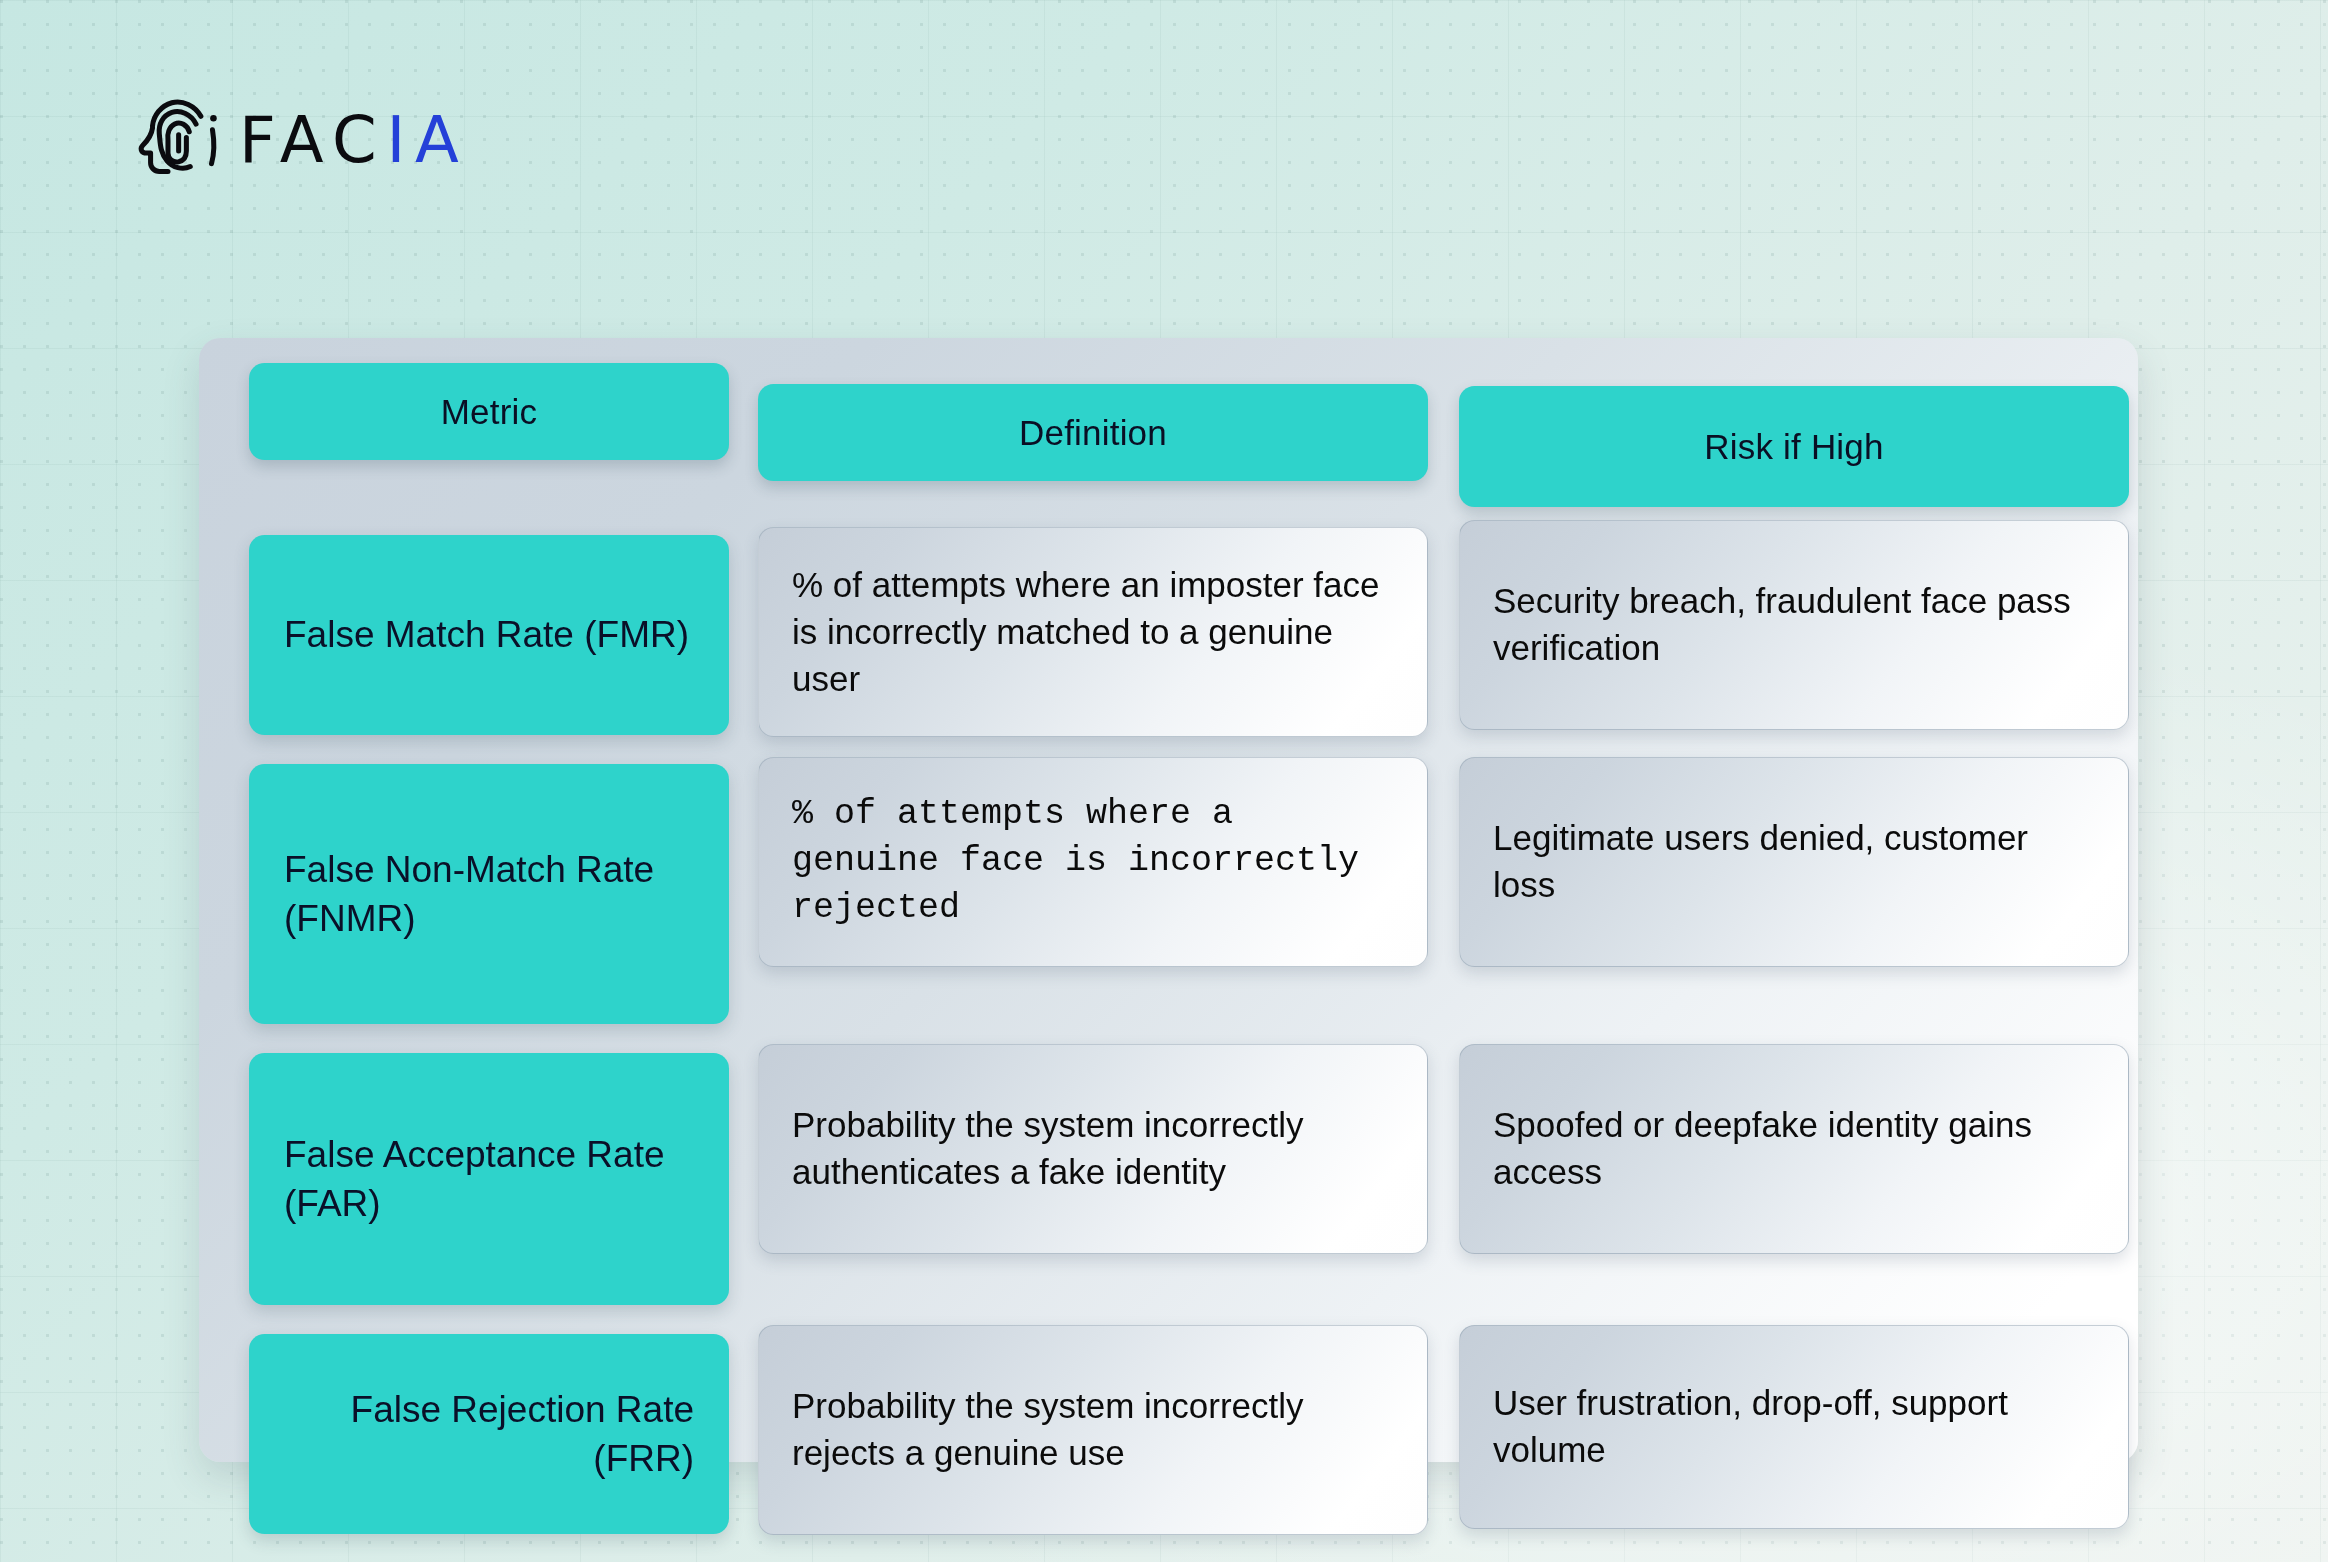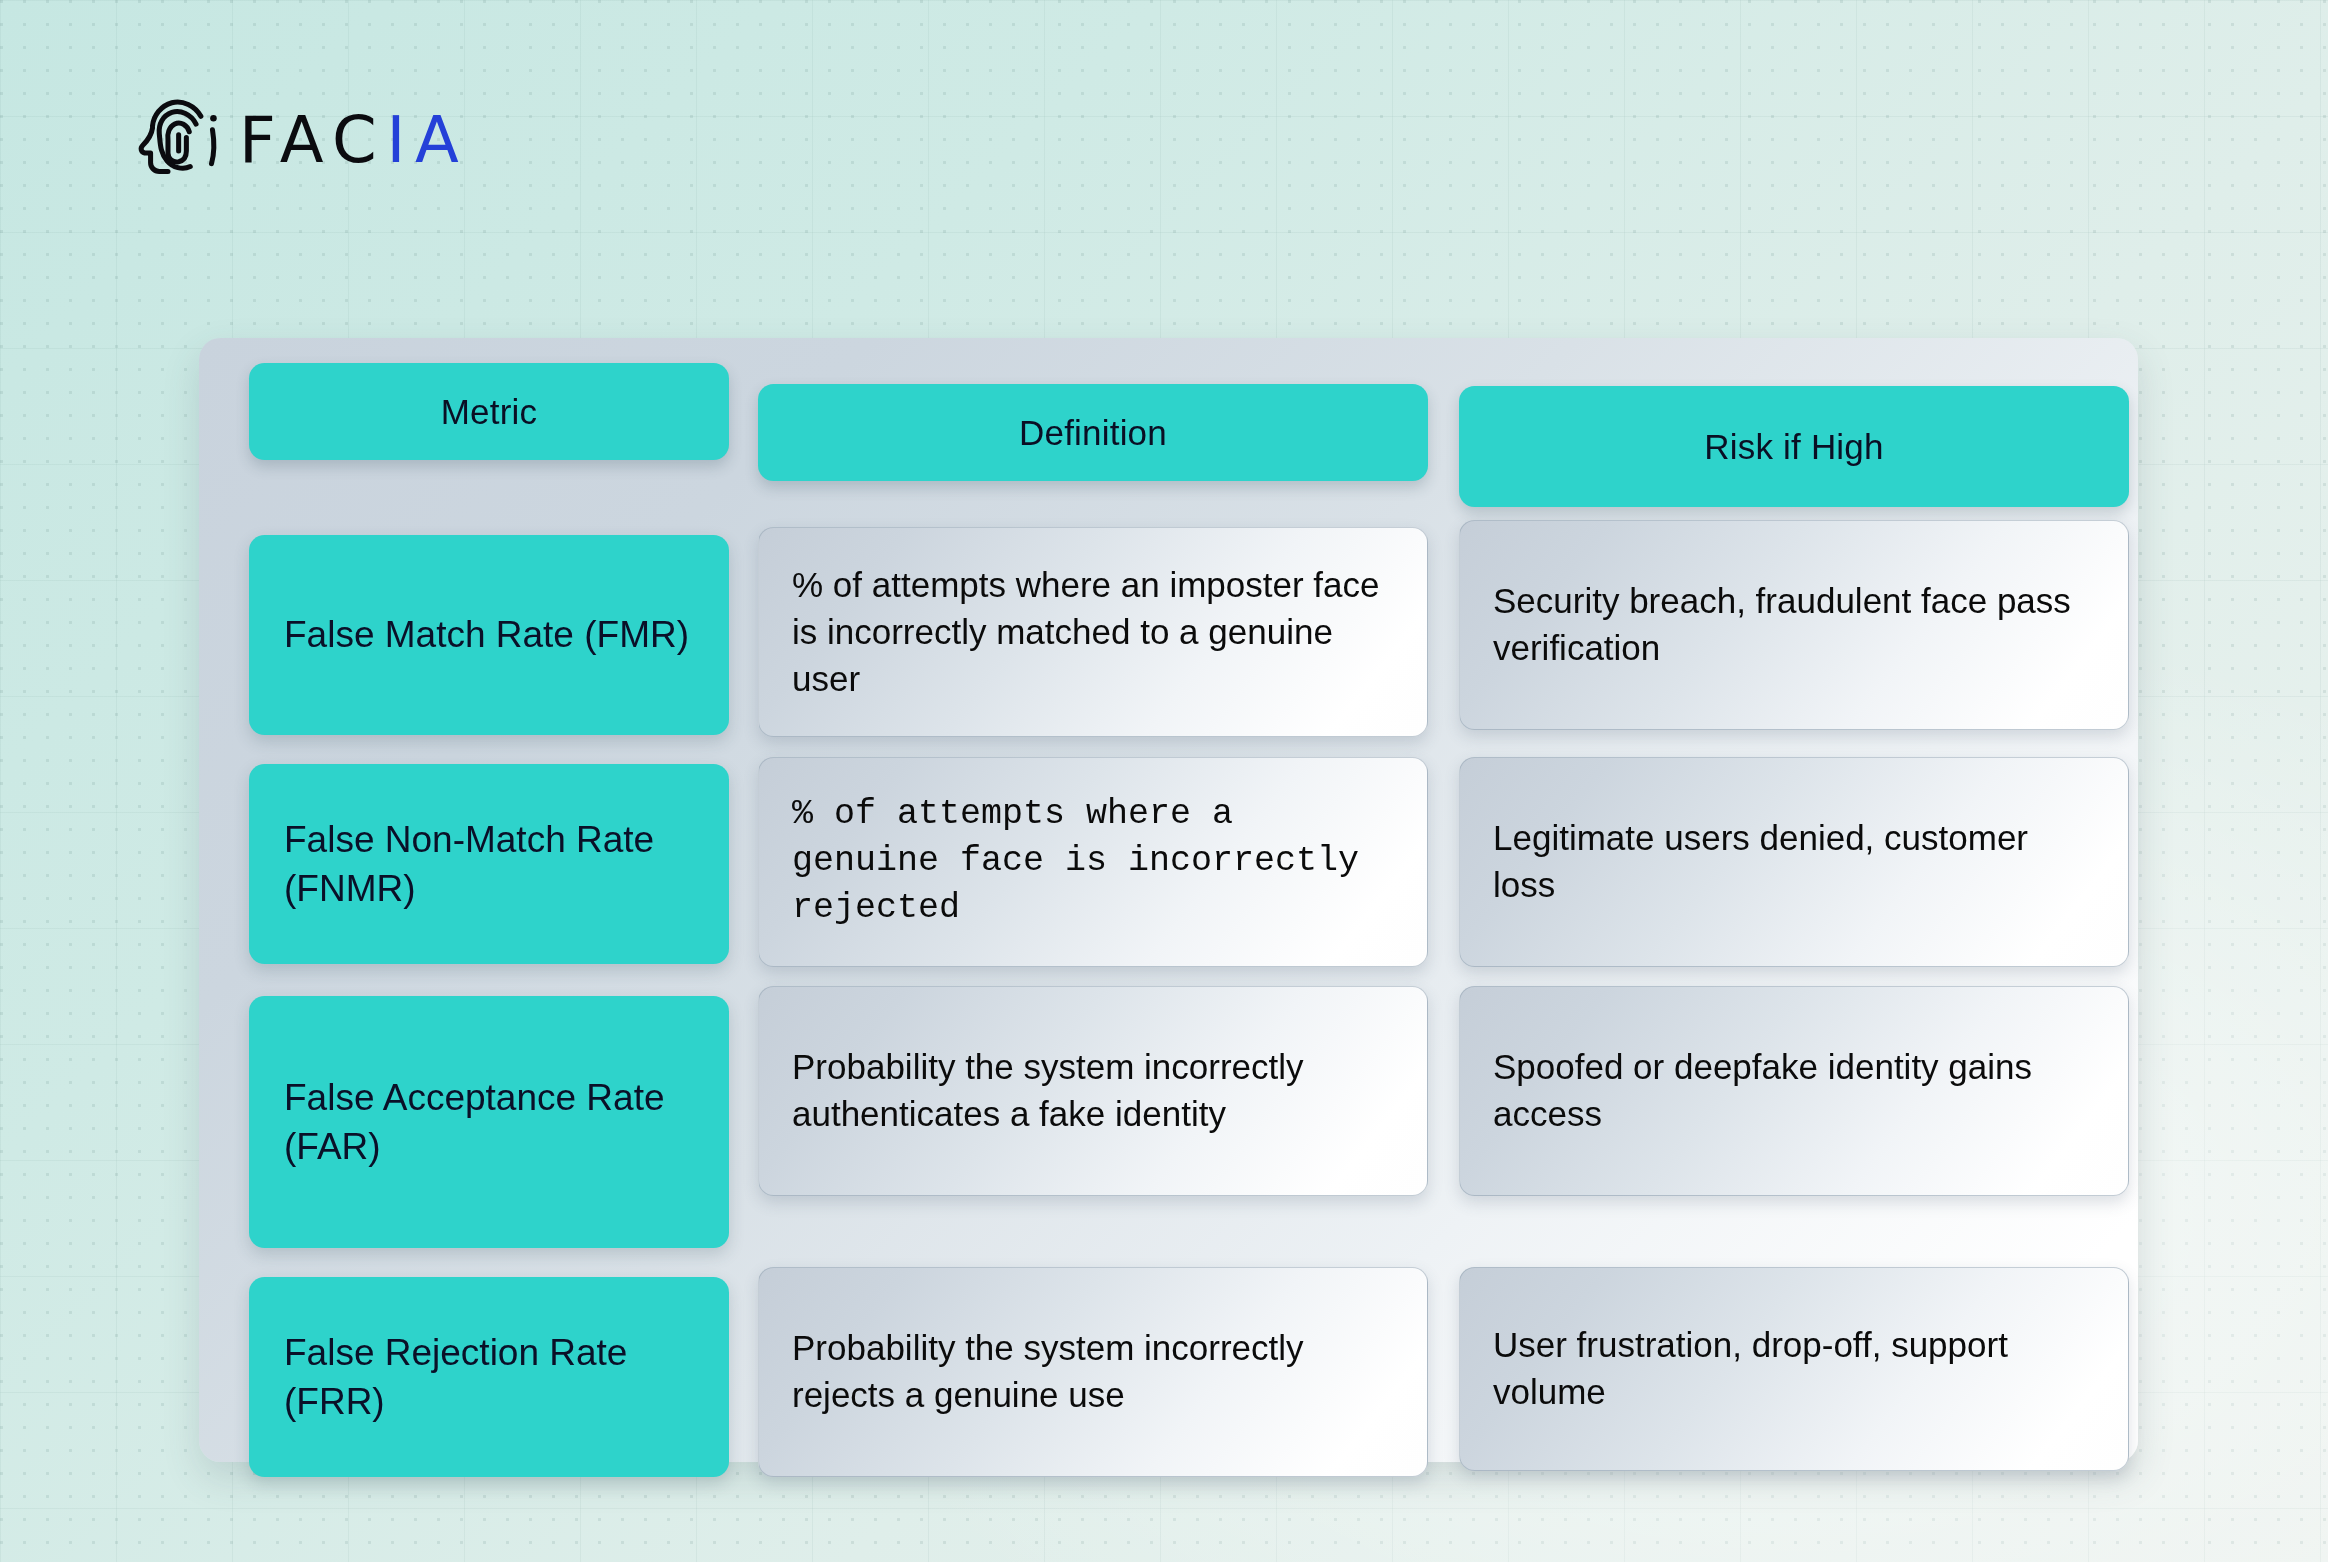--- a/index.html
+++ b/index.html
@@ -141,29 +141,29 @@
 
   
   .r-head-m { height: 97px; margin-top: 0; }
   .r-head-d { height: 97px; margin-top: 21px; }
   .r-head-r { height: 121px; margin-top: 23px; }
 
   .r1-m { height: 200px; margin-top: 28px; }
   .r1-d { height: 210px; margin-top: 20.4px; }
   .r1-r { height: 210px; margin-top: 12.6px; }
 
-  .r2-m { height: 200px; margin-top: 27px; }
+  .r2-m { height: 260px; margin-top: 27px; }
   .r2-d { height: 210px; margin-top: 19.4px; font-family: Liberation Mono, monospace; }
   .r2-r { height: 210px; margin-top: 19.4px; }
 
   .r3-m { height: 252px; margin-top: 29px; }
   .r3-d { height: 210px; margin-top: 19.4px; }
   .r3-r { height: 210px; margin-top: 19.4px; }
 
-  .r4-m { height: 200px; margin-top: 29px; }
+  .r4-m { height: 200px; margin-top: 29px; text-align: right; }
   .r4-d { height: 210px; margin-top: 19.4px; }
   .r4-r { height: 204px; margin-top: 19.4px; }
 </style>
 </head>
 <body>
 
 <div id="bg-base"></div>
 <div id="bg-grid"></div>
 <div id="bg-dots"></div>
 <div id="bg-wash"></div>

